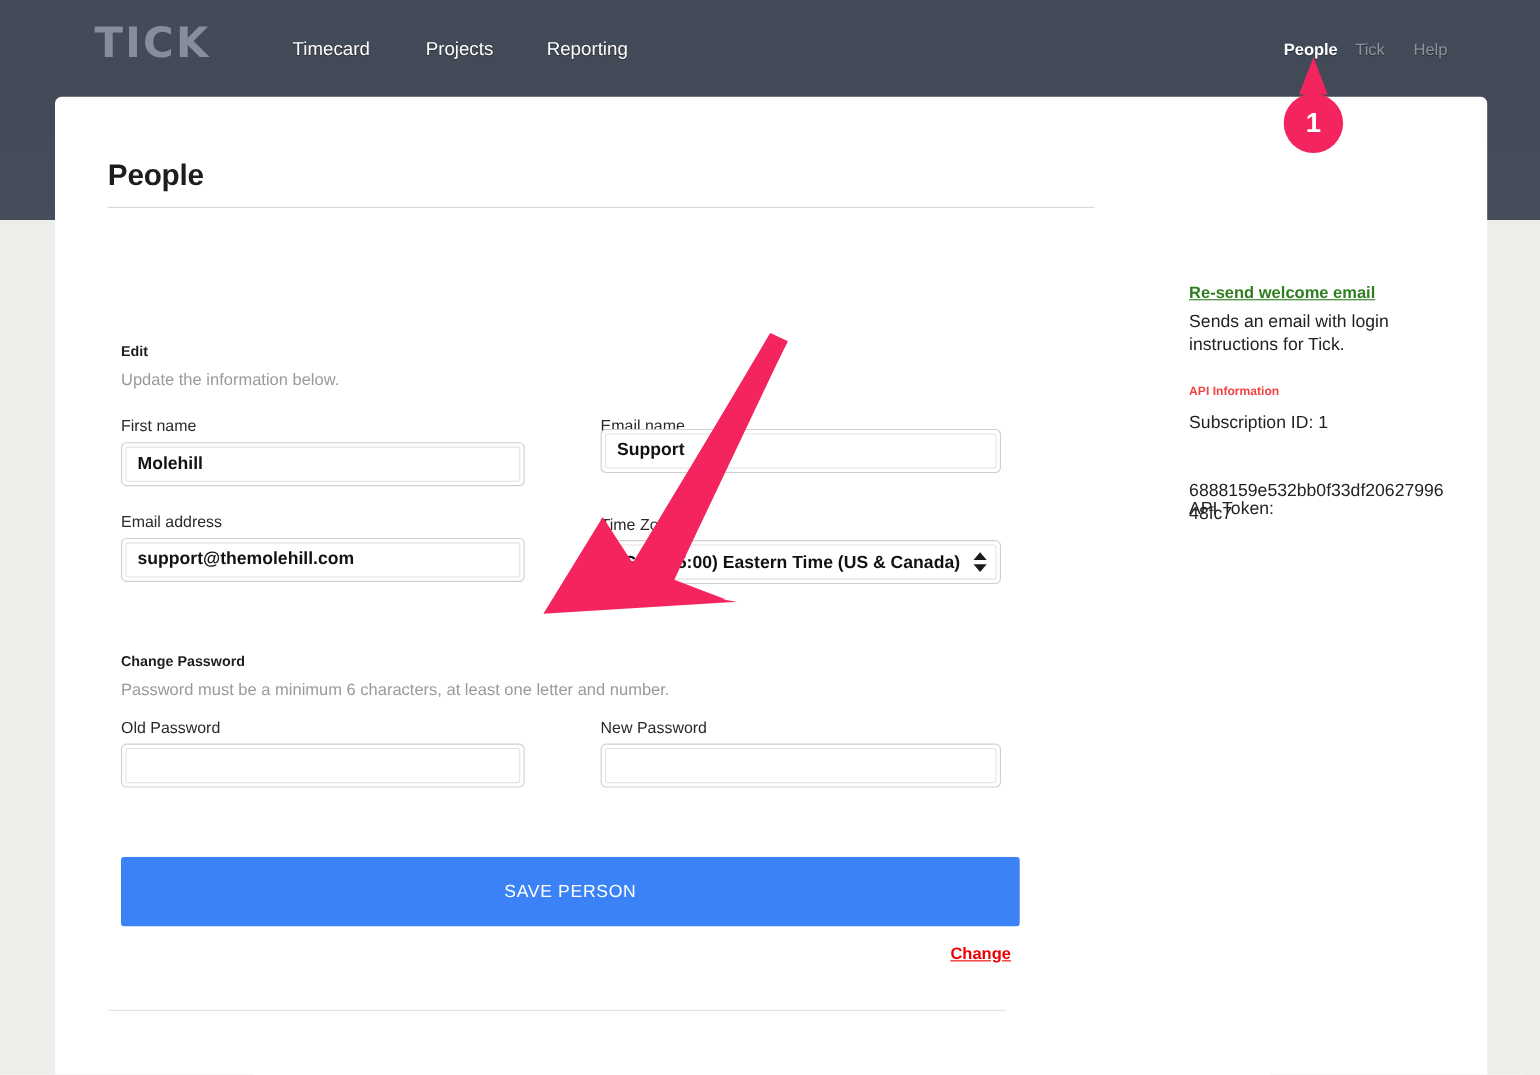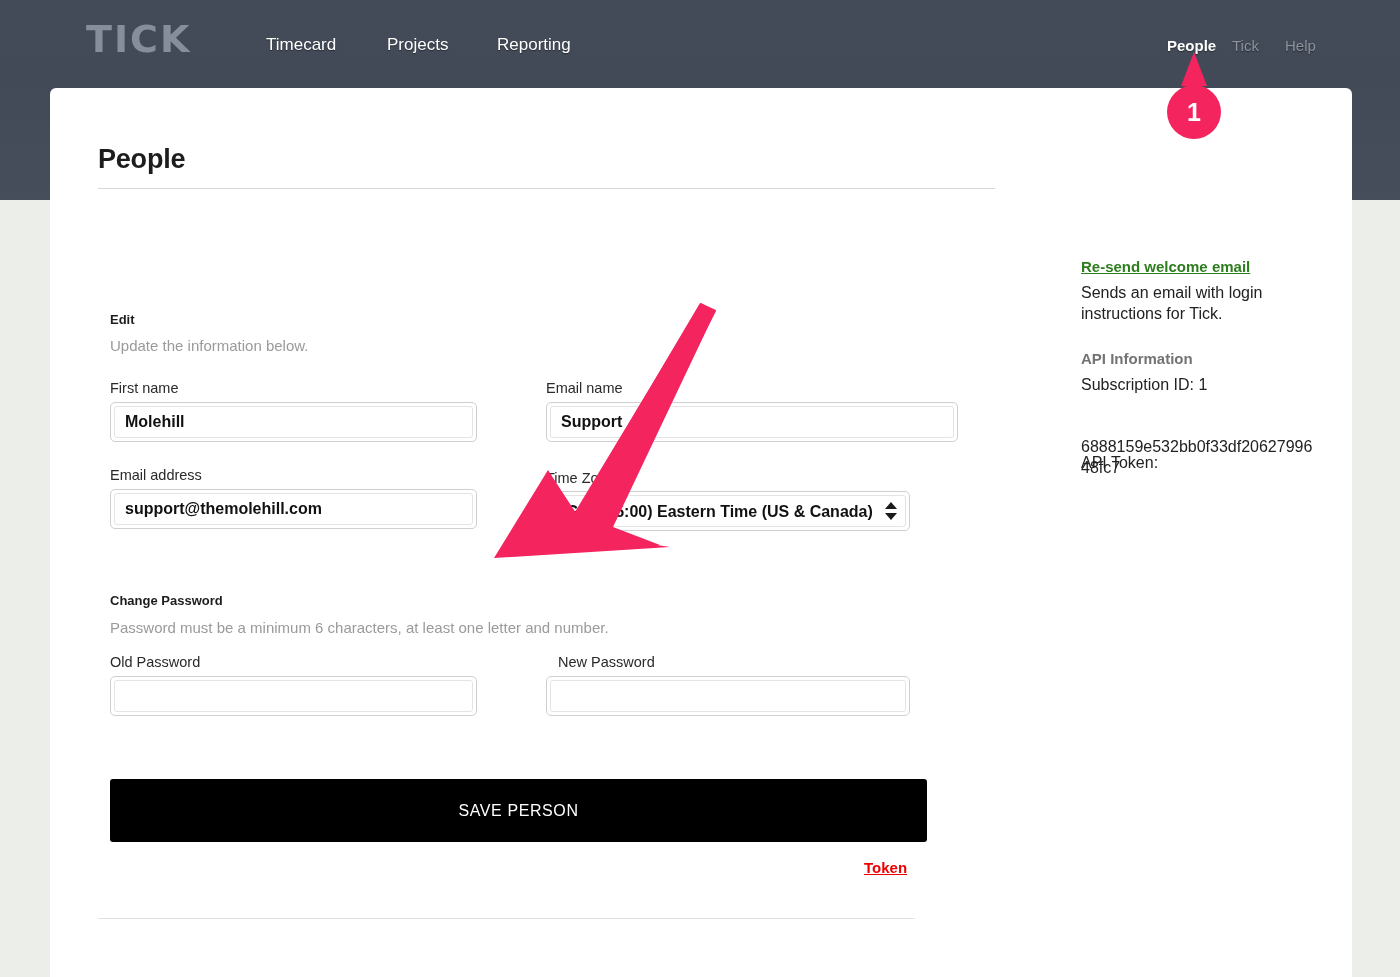--- a/index.html
+++ b/index.html
@@ -210,51 +210,51 @@
     border-left: 6px solid transparent;
     border-right: 6px solid transparent;
   }
   .sel-arrows i.up   { top: 1px;  border-bottom: 7px solid #1a1a1a; }
   .sel-arrows i.down { bottom: 1px; border-top: 7px solid #1a1a1a; }
 
   
   #lbl-first  { left: 60px;  top: 292px; }
   #wrap-first { left: 60px;  top: 314px; width: 367px; }
   #lbl-last   { left: 496px; top: 292px; }
-  #wrap-last  { left: 496px; top: 314px; width: 412px; }
+  #wrap-last  { left: 496px; top: 302px; width: 364px; }
 
   #lbl-email  { left: 60px;  top: 379px; }
   #wrap-email { left: 60px;  top: 401px; width: 367px; }
   #lbl-tz     { left: 496px; top: 382px; }
   #wrap-tz    { left: 496px; top: 403px; width: 364px; }
 
   #lbl-oldpw  { left: 60px;  top: 566px; }
   #wrap-oldpw { left: 60px;  top: 588px; width: 367px; }
-  #lbl-newpw  { left: 496px; top: 566px; margin-left: 12px; }
+  #lbl-newpw  { left: 496px; top: 566px; }
   #wrap-newpw { left: 496px; top: 588px; width: 364px; }
 
   
   a.glink {
     color: #2e7d1e;
     font-weight: bold;
     text-decoration: underline;
   }
 
   #change-access {
     position: absolute;
     left: 302px; top: 718px;
     font-size: 15px;
   }
 
   #save-person {
     position: absolute;
     left: 60px; top: 691px;
     width: 817px;
     height: 63px;
-    background: #000000;
+    background: #3b82f6;
     border: none;
     border-radius: 3px;
     color: #ffffff;
     font-family: "Liberation Sans", sans-serif;
     font-size: 16px;
     letter-spacing: 0.6px;
     cursor: pointer;
   }
   #save-wrap { position: absolute; left: 0; top: 0; }
 
@@ -279,23 +279,23 @@
     position: absolute;
     font-size: 16px;
     color: #222222;
     line-height: 21px;
     width: 240px;
   }
   #resend-desc { left: 0; top: 24px; }
   #api-head {
     position: absolute;
     left: 0; top: 92px;
-    font-size: 15px;
-    font-weight: bold;
-    color: #737373;
+    font-size: 11px;
+    font-weight: bold;
+    color: #ef4444;
   }
   #sub-id     { left: 0; top: 116px; }
   #token-head { left: 0; top: 158px; margin-top: 36px; }
   #token-val  { left: 0; top: 178px; word-break: break-all; }
 
   
   #arrow-annotation {
     position: absolute;
     left: 0; top: 0;
     width: 1400px;
@@ -371,21 +371,21 @@
   <div class="fld-wrap" id="wrap-newpw">
     <input type="password" placeholder="" style="">
   </div>
 
   <div class="sec-head" id="pa-head">Project Access</div>
   <div class="sec-sub" id="pa-sub">Molehill has access to 42 projects.</div>
   <a class="glink" id="change-access" href="#">Change Access</a>
 
   <div id="save-wrap">
     <button id="save-person">SAVE PERSON</button>
-    <a id="cancel-link" href="#">Token</a>
+    <a id="cancel-link" href="#">Change</a>
   </div>
 
   <div id="bottom-rule"></div>
 
   <div id="aside">
     <a class="glink" id="resend-link" href="#">Re-send welcome email</a>
     <div class="aside-text" id="resend-desc">Sends an email with login instructions for Tick.</div>
     <div id="api-head">API Information</div>
     <div class="aside-text" id="sub-id">Subscription ID: 1</div>
     <div class="aside-text" id="token-head">API Token:</div>

